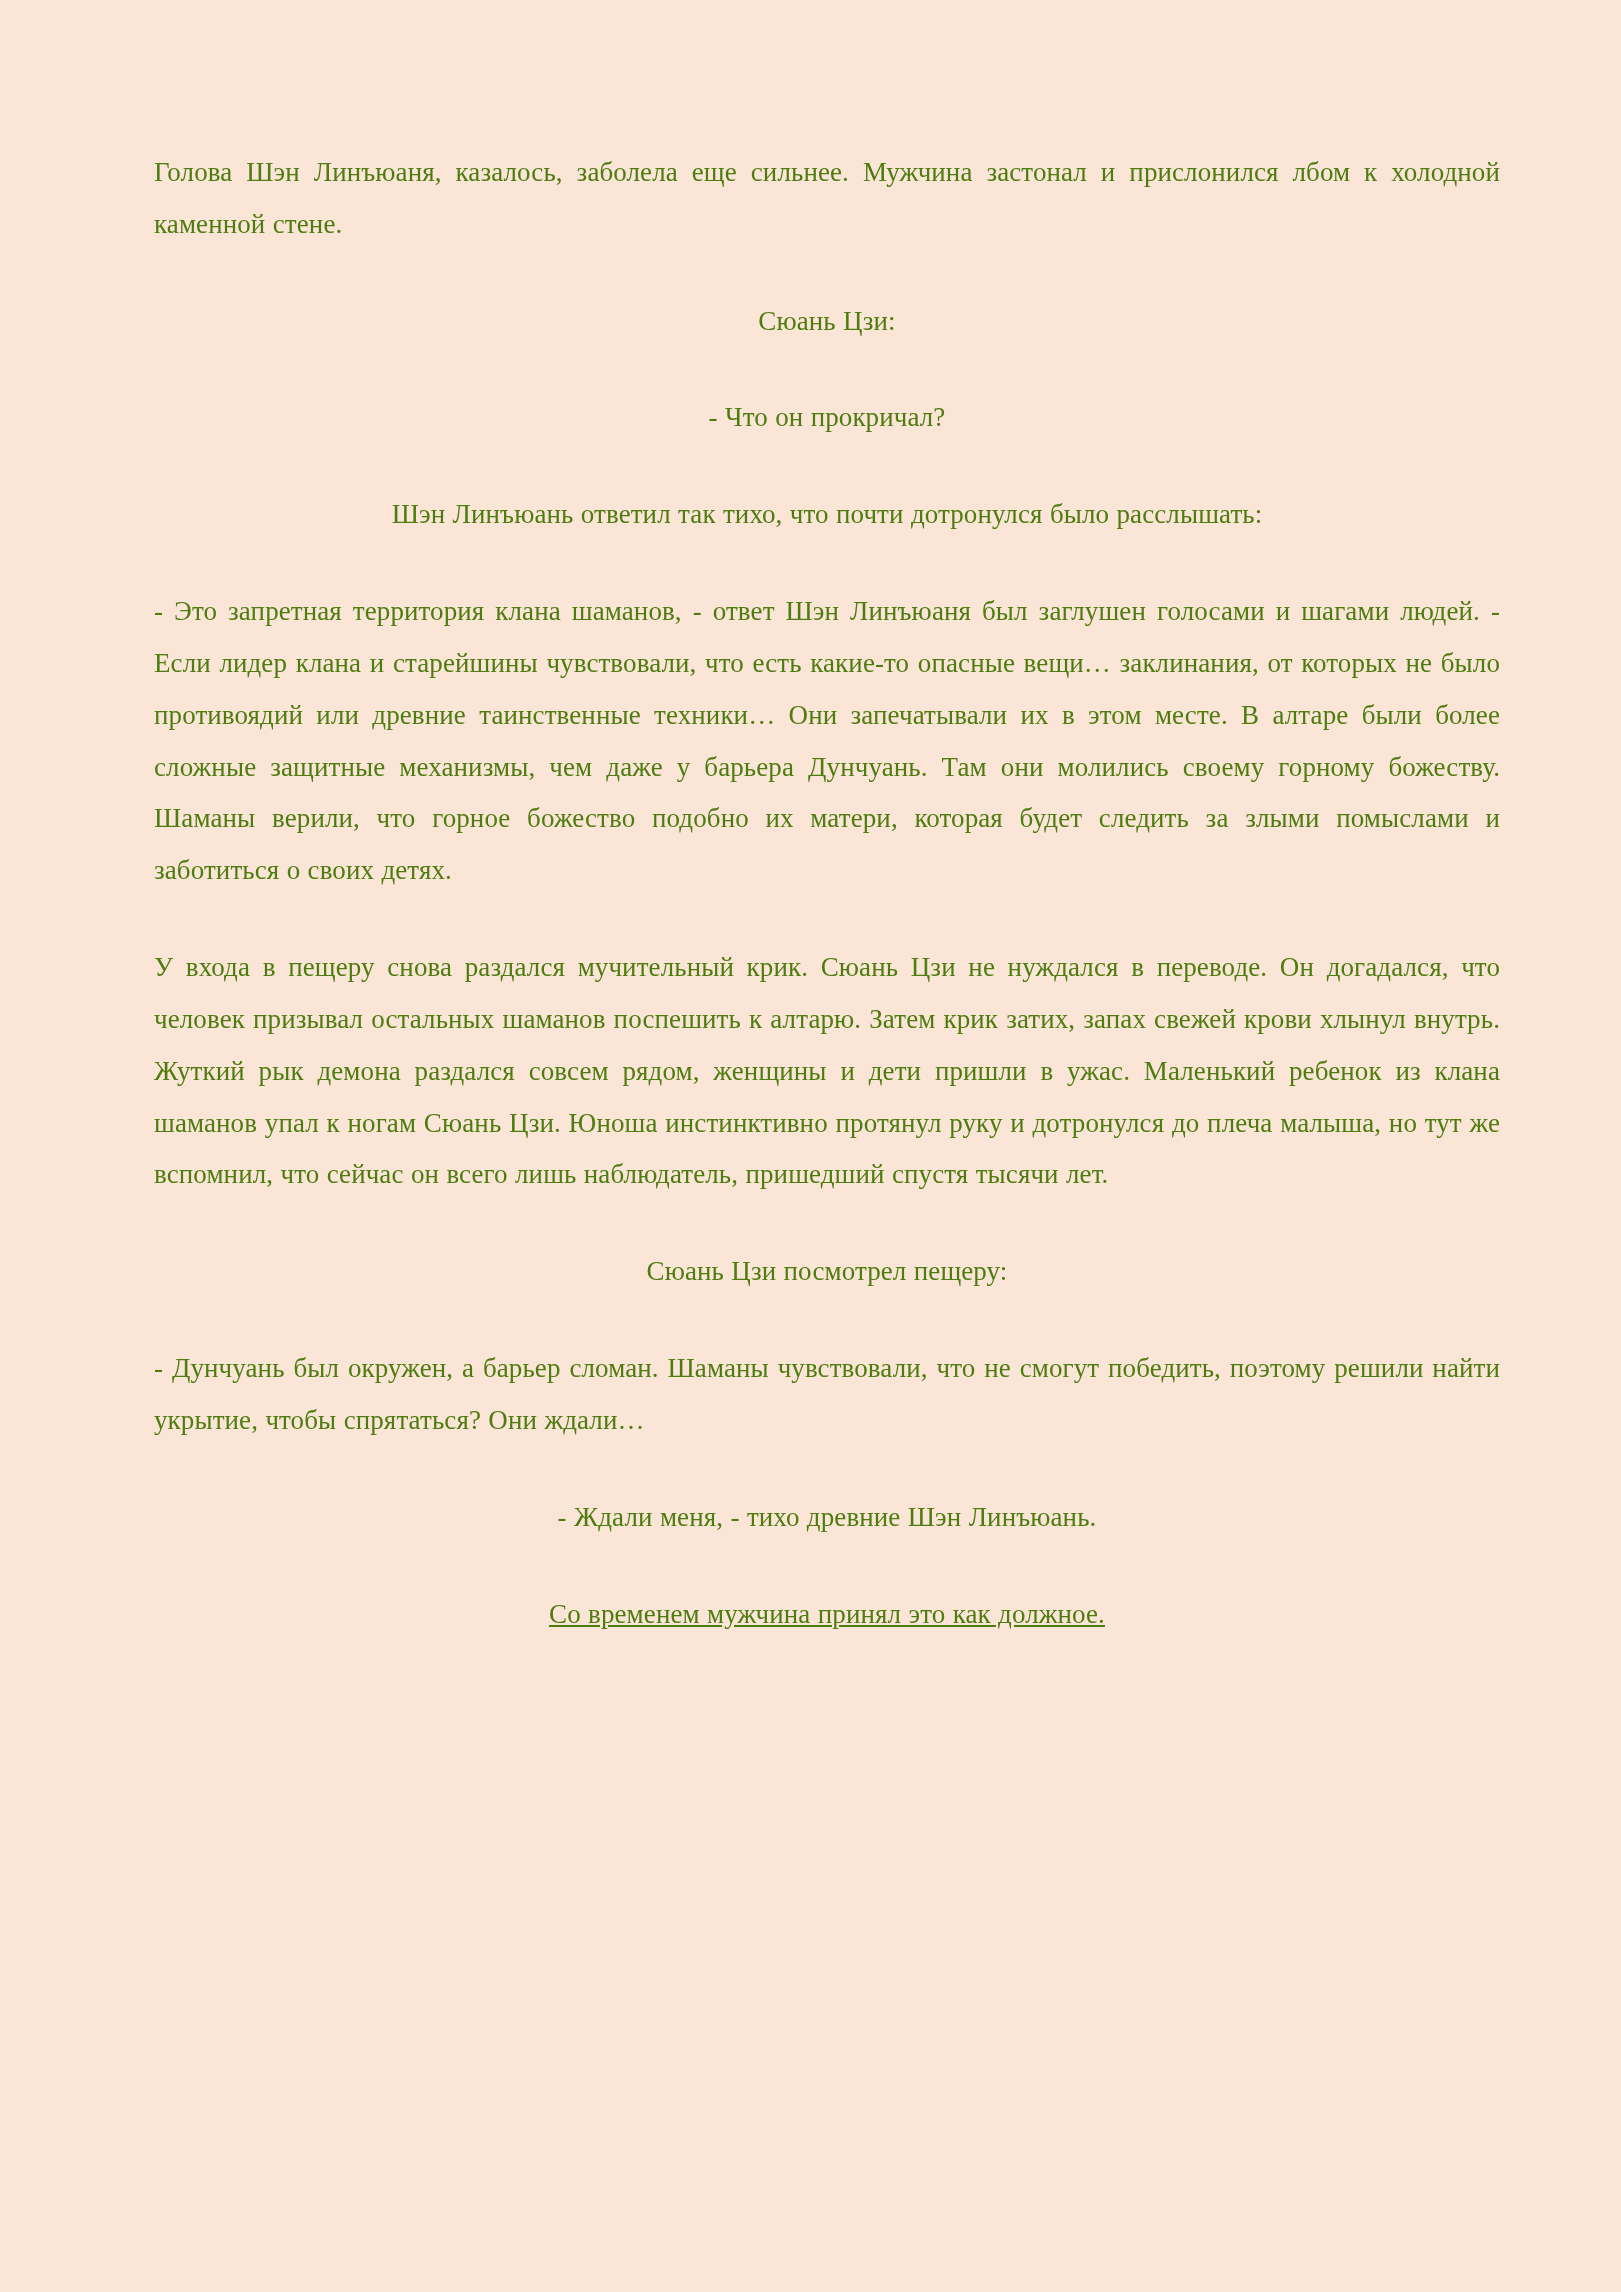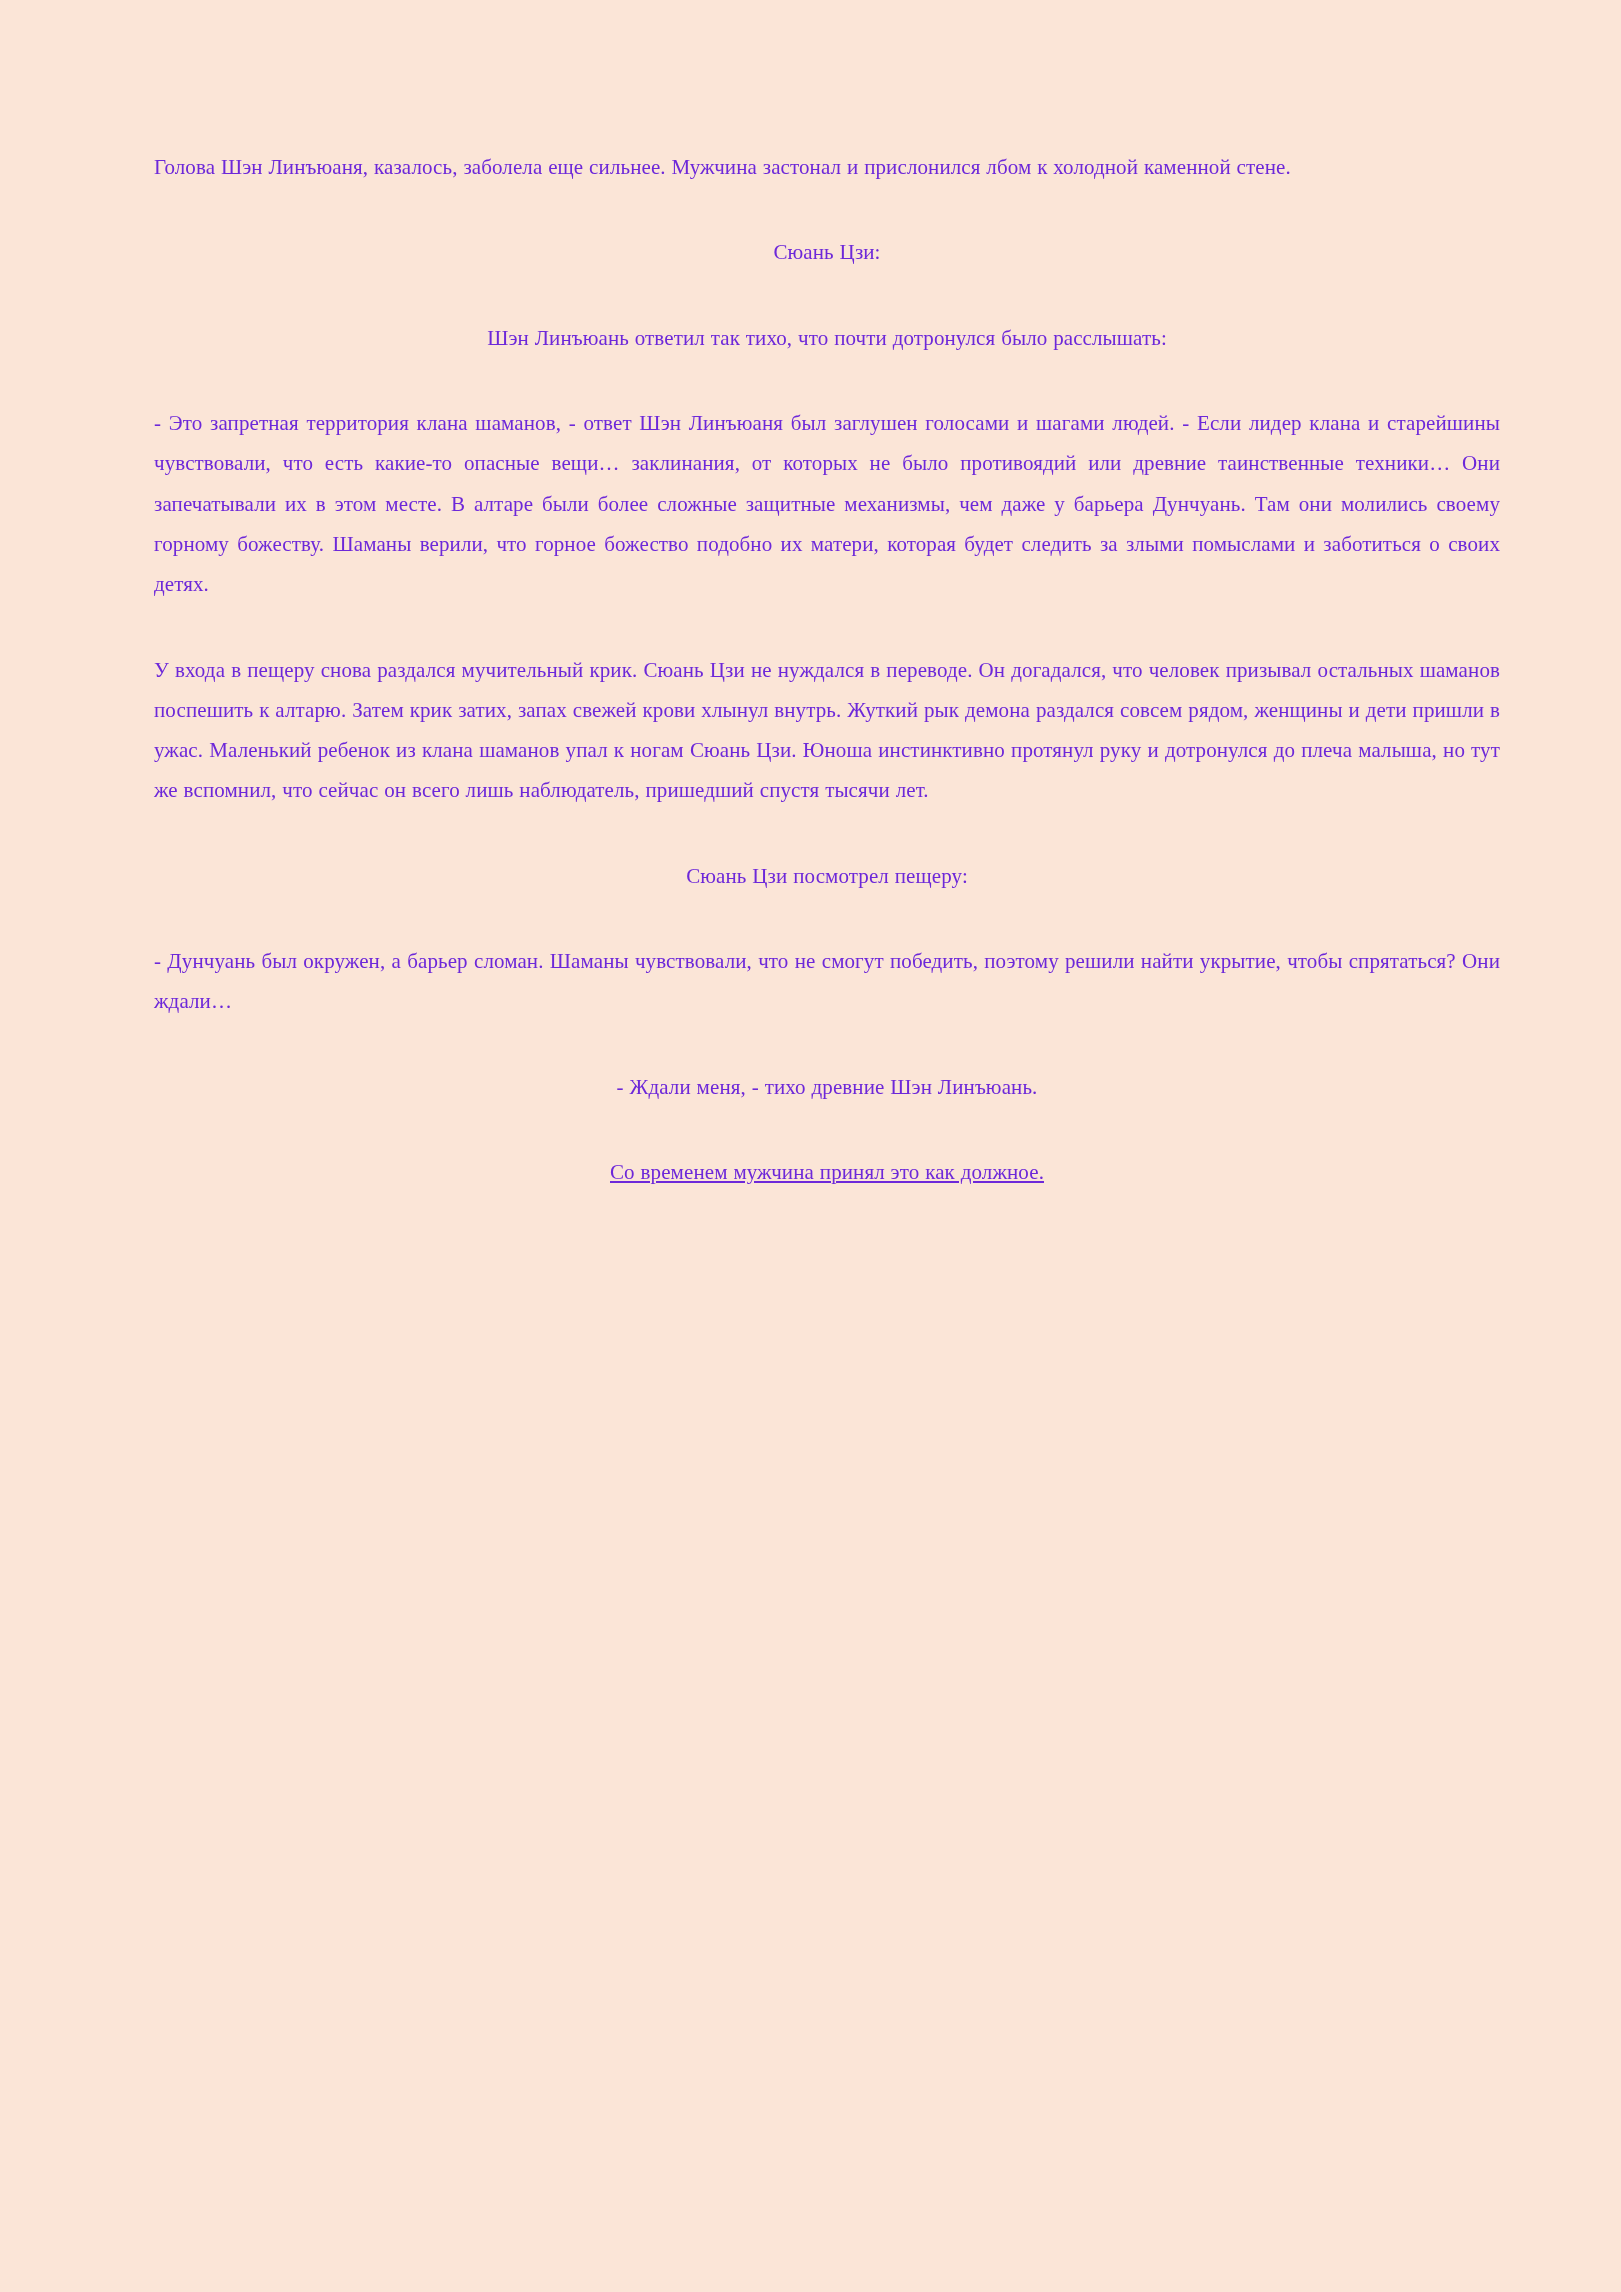--- a/index.html
+++ b/index.html
@@ -20,27 +20,27 @@
     width: 1621px;
     min-height: 2293px;
     padding: 147px 122px 59px 154px;
     background: #fbe5d7;
   }
   .content {
     width: 1346px;
   }
   p.para {
     margin: 0 0 45px 0;
-    font-size: 21px;
+    font-size: 27px;
     line-height: 1.92;
     text-align: justify;
     text-justify: inter-word;
     letter-spacing: 0.1px;
     word-spacing: 0.5px;
-    color: #6d28d9;
+    color: #4d7c0f;
     -webkit-hyphens: none;
     hyphens: none;
   }
   p.para:last-child {
     margin-bottom: 0;
     text-decoration: underline;
   }
   
   p.para.short {
     text-align: center;
@@ -49,20 +49,21 @@
 </head>
 <body>
 
 <div class="page">
   <div class="content">
 
     <p class="para">Голова Шэн Линъюаня, казалось, заболела еще сильнее. Мужчина застонал и прислонился лбом к холодной каменной стене.</p>
 
     <p class="para short">Сюань Цзи:</p>
 
+    <p class="para short">- Что он прокричал?</p>
 
     <p class="para short">Шэн Линъюань ответил так тихо, что почти дотронулся было расслышать:</p>
 
 
 
     <p class="para">- Это запретная территория клана шаманов, - ответ Шэн Линъюаня был заглушен голосами и шагами людей. - Если лидер клана и старейшины чувствовали, что есть какие-то опасные вещи… заклинания, от которых не было противоядий или древние таинственные техники… Они запечатывали их в этом месте. В алтаре были более сложные защитные механизмы, чем даже у барьера Дунчуань. Там они молились своему горному божеству. Шаманы верили, что горное божество подобно их матери, которая будет следить за злыми помыслами и заботиться о своих детях.</p>
 
     <p class="para">У входа в пещеру снова раздался мучительный крик. Сюань Цзи не нуждался в переводе. Он догадался, что человек призывал остальных шаманов поспешить к алтарю. Затем крик затих, запах свежей крови хлынул внутрь. Жуткий рык демона раздался совсем рядом, женщины и дети пришли в ужас. Маленький ребенок из клана шаманов упал к ногам Сюань Цзи. Юноша инстинктивно протянул руку и дотронулся до плеча малыша, но тут же вспомнил, что сейчас он всего лишь наблюдатель, пришедший спустя тысячи лет.</p>
 
     <p class="para short">Сюань Цзи посмотрел пещеру:</p>

